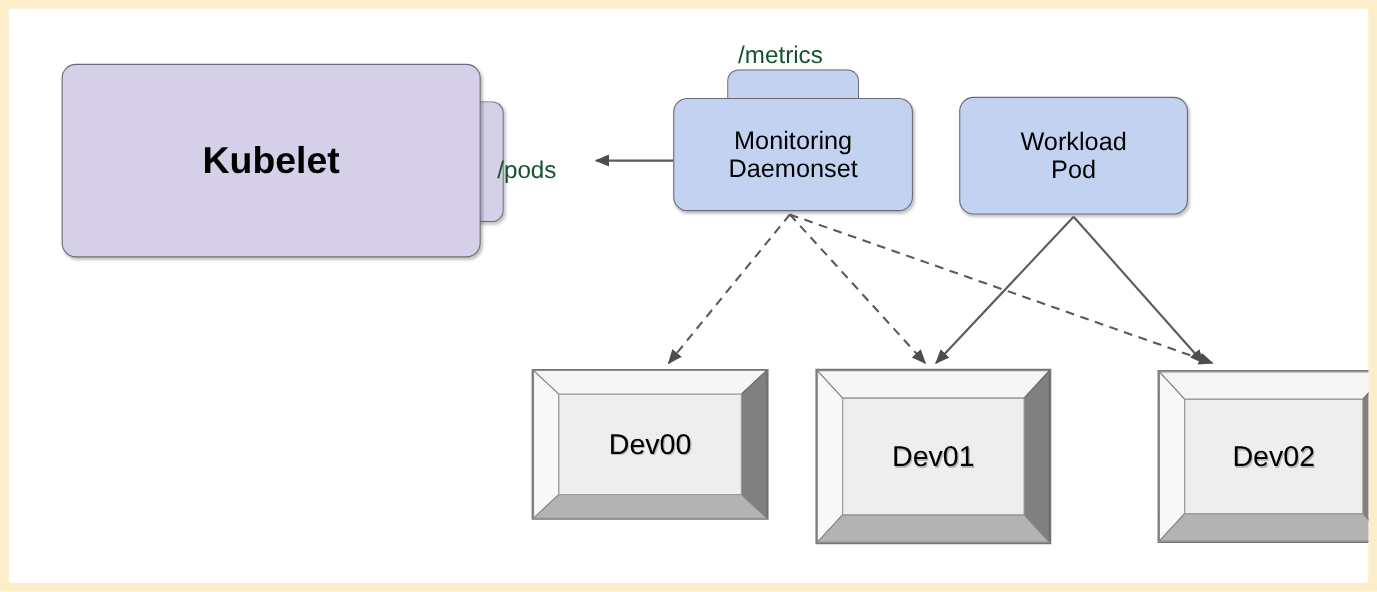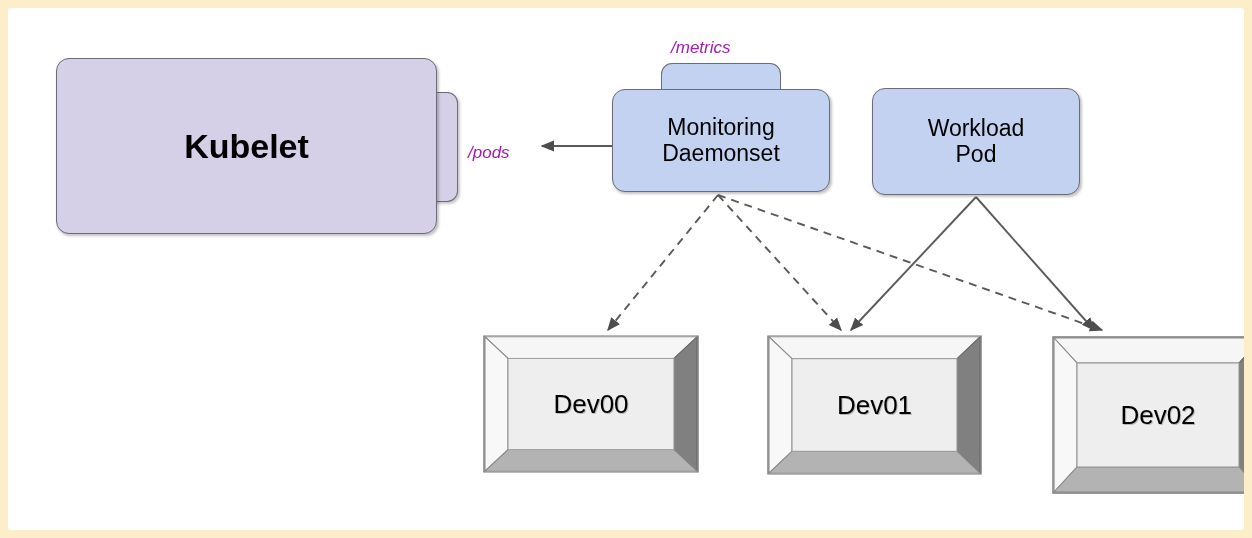--- a/index.html
+++ b/index.html
@@ -71,25 +71,24 @@
   }
   .tab-top {
     background: #c3d2f0;
     border-radius: 11px 11px 0 0;
     border-bottom: none;
   }
 
   
   .label {
     position: absolute;
-    color: #a21caf;
-    font-size: 17px;
+    color: #14532d;
+    font-size: 22px;
     white-space: nowrap;
     line-height: 1;
-    font-style: italic;
   }
 
   
   .device {
     position: absolute;
     box-sizing: border-box;
   }
   .device .bevel-svg {
     position: absolute;
     left: 0;
@@ -138,21 +137,21 @@
 
 <div id="canvas-frame">
   <div id="canvas">
 
     <div class="tab tab-right" style="left:421px; top:84px; width:29px; height:110px;"></div>
 
     <div class="node node-kubelet" style="left:48px; top:50px; width:381px; height:176px;">
       <span>Kubelet</span>
     </div>
 
-    <div class="label" style="left:460px; top:136px;">/pods</div>
+    <div class="label" style="left:444px; top:136px;">/pods</div>
 
     <div class="tab tab-top" style="left:653px; top:55px; width:120px; height:30px;"></div>
 
     <div class="label" style="left:663px; top:31px;">/metrics</div>
 
     <div class="node node-pod" style="left:864px; top:80px; width:208px; height:107px;">
       <span>
         <span>Workload</span><br>
         <span>Pod</span>
       </span>
@@ -170,21 +169,21 @@
         <polygon points="0,0 214,0 214,158 0,158" fill="#eeeeee" stroke="#777777" stroke-width="1.4"></polygon>
         <polygon points="1,1 213,1 190,26 24,26" fill="#f6f6f6" stroke="#8a8a8a" stroke-width="1.1"></polygon>
         <polygon points="1,1 24,26 24,132 1,157" fill="#f8f8f8" stroke="#8a8a8a" stroke-width="1.1"></polygon>
         <polygon points="213,1 213,157 190,132 190,26" fill="#808080" stroke="#6a6a6a" stroke-width="1.1"></polygon>
         <polygon points="1,157 24,132 190,132 213,157" fill="#b3b3b3" stroke="#8a8a8a" stroke-width="1.1"></polygon>
         <rect x="24" y="26" width="166" height="106" fill="#eeeeee" stroke="#9a9a9a" stroke-width="1.1"></rect>
       </svg>
       <div class="device-label">Dev00</div>
     </div>
 
-    <div class="device" style="left:734px; top:328px; width:213px; height:138px;margin-left:26px;">
+    <div class="device" style="left:734px; top:328px; width:213px; height:158px;">
       <svg class="bevel-svg" viewBox="0 0 213 158" preserveAspectRatio="none">
         <polygon points="0,0 213,0 213,158 0,158" fill="#eeeeee" stroke="#777777" stroke-width="1.4"></polygon>
         <polygon points="1,1 212,1 189,26 24,26" fill="#f6f6f6" stroke="#8a8a8a" stroke-width="1.1"></polygon>
         <polygon points="1,1 24,26 24,132 1,157" fill="#f8f8f8" stroke="#8a8a8a" stroke-width="1.1"></polygon>
         <polygon points="212,1 212,157 189,132 189,26" fill="#808080" stroke="#6a6a6a" stroke-width="1.1"></polygon>
         <polygon points="1,157 24,132 189,132 212,157" fill="#b3b3b3" stroke="#8a8a8a" stroke-width="1.1"></polygon>
         <rect x="24" y="26" width="165" height="106" fill="#eeeeee" stroke="#9a9a9a" stroke-width="1.1"></rect>
       </svg>
       <div class="device-label">Dev01</div>
     </div>

